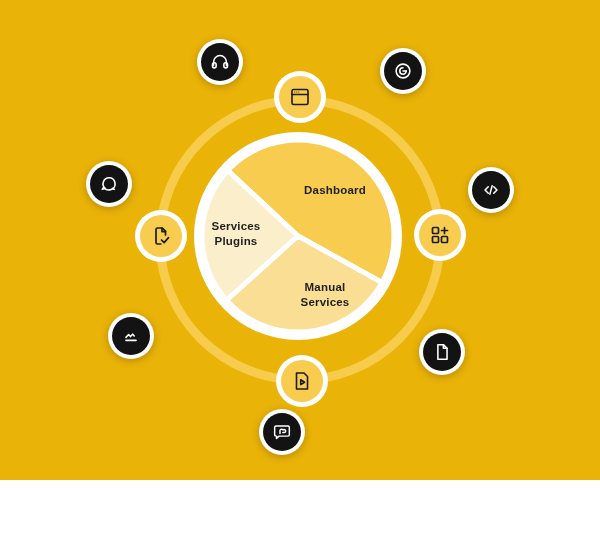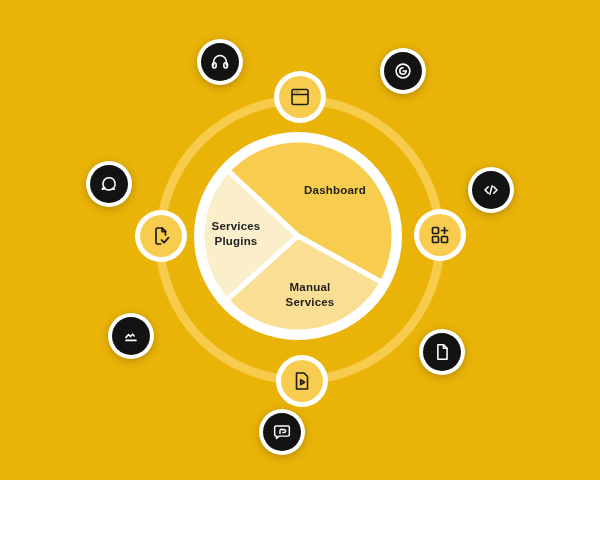--- a/index.html
+++ b/index.html
@@ -44,21 +44,21 @@
 
   <svg class="layer" width="600" height="542">
       <circle cx="298" cy="236" r="104" fill="#FFFFFF"></circle>
       <path d="M 298 236 L 381.96 282.54 L 384.28 278.08 L 386.37 273.51 L 388.21 268.83 L 389.81 264.07 L 391.15 259.22 L 392.24 254.32 L 393.07 249.36 L 393.63 244.37 L 393.94 239.35 L 393.99 234.32 L 393.77 229.30 L 393.28 224.30 L 392.54 219.33 L 391.54 214.40 L 390.28 209.54 L 388.77 204.75 L 387.01 200.04 L 385.01 195.43 L 382.76 190.93 L 380.29 186.56 L 377.59 182.32 L 374.67 178.23 L 371.54 174.29 L 368.21 170.53 L 364.69 166.94 L 360.98 163.55 L 357.10 160.35 L 353.06 157.36 L 348.87 154.59 L 344.54 152.04 L 340.08 149.72 L 335.51 147.63 L 330.83 145.79 L 326.07 144.19 L 321.22 142.85 L 316.32 141.76 L 311.36 140.93 L 306.37 140.37 L 301.35 140.06 L 296.32 140.01 L 291.30 140.23 L 286.30 140.72 L 281.33 141.46 L 276.40 142.46 L 271.54 143.72 L 266.75 145.23 L 262.04 146.99 L 257.43 148.99 L 252.93 151.24 L 248.56 153.71 L 244.32 156.41 L 240.23 159.33 L 236.29 162.46 L 232.53 165.79 L 228.94 169.31 L 227.79 170.53 Z" fill="#F8CC4F" stroke="#FFFFFF" stroke-width="5" stroke-linejoin="round"></path>
       <path d="M 298 236 L 227.79 170.53 L 224.46 174.29 L 221.33 178.23 L 218.41 182.32 L 215.71 186.56 L 213.24 190.93 L 210.99 195.43 L 208.99 200.04 L 207.23 204.75 L 205.72 209.54 L 204.46 214.40 L 203.46 219.33 L 202.72 224.30 L 202.23 229.30 L 202.01 234.32 L 202.06 239.35 L 202.37 244.37 L 202.93 249.36 L 203.76 254.32 L 204.85 259.22 L 206.19 264.07 L 207.79 268.83 L 209.63 273.51 L 211.72 278.08 L 214.04 282.54 L 216.59 286.87 L 219.36 291.06 L 222.35 295.10 L 225.55 298.98 L 226.66 300.24 Z" fill="#FAEECB" stroke="#FFFFFF" stroke-width="5" stroke-linejoin="round"></path>
       <path d="M 298 236 L 226.66 300.24 L 230.12 303.88 L 233.76 307.34 L 237.59 310.61 L 241.57 313.67 L 245.71 316.51 L 250.00 319.14 L 254.42 321.54 L 258.95 323.70 L 263.60 325.62 L 268.33 327.30 L 273.15 328.73 L 278.04 329.90 L 282.98 330.82 L 287.97 331.47 L 292.98 331.87 L 298.00 332.00 L 303.02 331.87 L 308.03 331.47 L 313.02 330.82 L 317.96 329.90 L 322.85 328.73 L 327.67 327.30 L 332.40 325.62 L 337.05 323.70 L 341.58 321.54 L 346.00 319.14 L 350.29 316.51 L 354.43 313.67 L 358.41 310.61 L 362.24 307.34 L 365.88 303.88 L 369.34 300.24 L 372.61 296.41 L 375.67 292.43 L 378.51 288.29 L 381.14 284.00 L 381.96 282.54 Z" fill="#F9DE94" stroke="#FFFFFF" stroke-width="5" stroke-linejoin="round"></path>
     </svg>
 
   <div class="pie-label lbl-dashboard" style="color: rgb(31, 31, 31);">Dashboard</div>
   <div class="pie-label lbl-assistive" style="color: rgb(31, 31, 31);">Services Plugins</div>
-  <div class="pie-label lbl-manual" style="color: rgb(31, 31, 31);">Manual Services</div>
+  <div class="pie-label lbl-manual" style="color: rgb(31, 31, 31); margin-left: 15px;">Manual Services</div>
 
   <div class="badge badge-top" style="background: rgb(248, 204, 79);">
     <svg viewBox="0 0 24 24" fill="none" stroke-width="1.6" stroke-linecap="round" stroke-linejoin="round" stroke="#1C1C1C">
       <rect x="4" y="4.5" width="16" height="15" rx="1.6"></rect>
       <path d="M4 9.5h16"></path>
       <circle class="dot" cx="6.8" cy="7" r="0.55" stroke="none" fill="#1C1C1C"></circle>
       <circle class="dot" cx="8.8" cy="7" r="0.55" stroke="none" fill="#1C1C1C"></circle>
       <circle class="dot" cx="10.8" cy="7" r="0.55" stroke="none" fill="#1C1C1C"></circle>
     </svg>
   </div>

